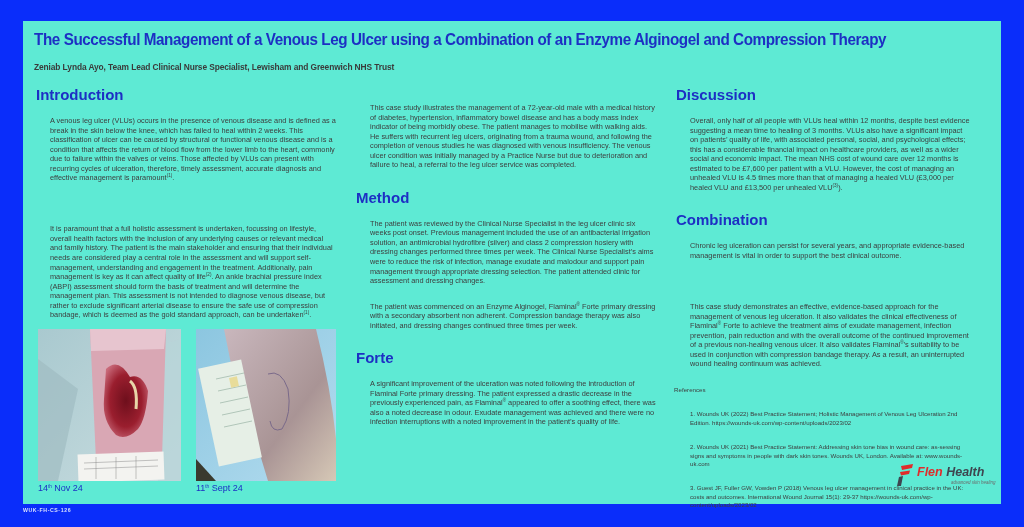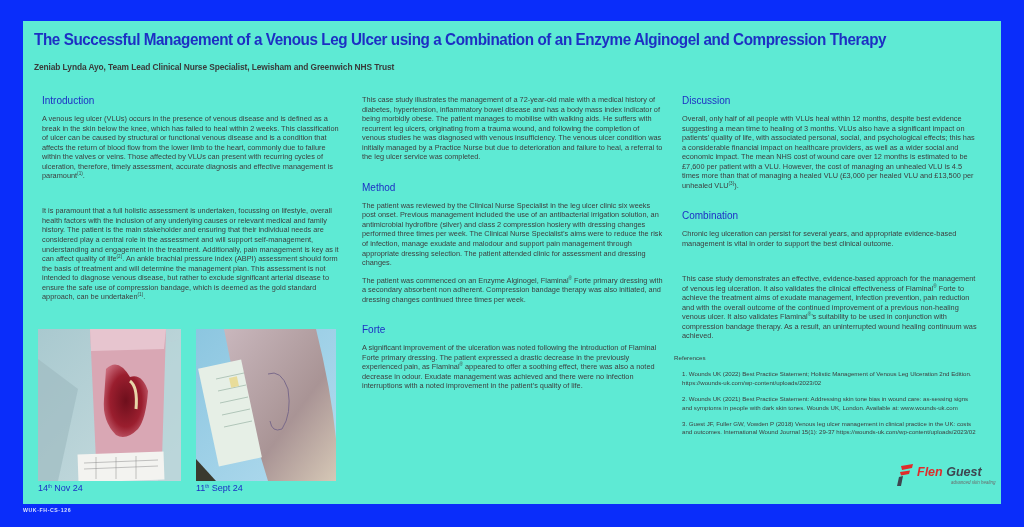--- a/index.html
+++ b/index.html
@@ -25,22 +25,22 @@
     font-family: "Liberation Sans", sans-serif;
     font-weight: bold; font-size: 8.4px; color: #3a3a3a; white-space: nowrap;
     letter-spacing: -0.1px;
     margin-top: 9px;
   }
   .col { position: absolute; top: 66px; color: #3d3d3d;
          font-family: "Liberation Sans", sans-serif; font-size: 7.35px; line-height: 9.55px; }
   .col1 { left: 11px; width: 318px; }
   .col2 { left: 331px; width: 318px; top: 66px; }
   .col3 { left: 651px; width: 312px; }
-  h2 { margin: 8px; font-size: 10px; line-height: 11px; color: #1d2fc4; font-weight: normal; }
-  p { margin: 8px; }
+  h2 { margin: 2px; font-size: 15px; line-height: 11px; color: #1d2fc4; font-weight: bold; }
+  p { margin: 16px; }
   .gap { height: 9.5px; }
   .gap-sm { height: 4px; }
   sup { font-size: 4.6px; vertical-align: 3px; line-height: 0; }
   .photo {
     position: absolute; top: 308px; height: 152px; overflow: hidden;
   }
   .photo1 { left: 15px; width: 143px; }
   .photo2 { left: 173px; width: 140px; }
   .ph-caption {
     position: absolute; top: 462px; font-family: "Liberation Sans", sans-serif;
@@ -181,18 +181,18 @@
       <p>3. Guest JF, Fuller GW, Vowden P (2018) Venous leg ulcer management in clinical practice in the UK: costs and outcomes. International Wound Journal 15(1): 29-37 https://wounds-uk.com/wp-content/uploads/2023/02</p>
     </section>
   </div>
 
   <div class="logo">
     <svg width="20" height="22" viewBox="0 0 20 22" style="position:absolute;left:0;top:0">
       <path d="M6 2 L18 0 L17 4 L7 6 Z" fill="#e02b2b"></path>
       <path d="M5 8 L15 6.5 L14 10 L6 11.5 Z" fill="#e02b2b"></path>
       <path d="M4 13 L8 12 L6 22 L2 22 Z" fill="#3e4650"></path>
     </svg>
-    <div class="logo-name"><span class="flen">Flen</span><span class="health"> Guest</span></div>
+    <div class="logo-name"><span class="flen">Flen</span><span class="health"> Health</span></div>
     <div class="logo-tag">advanced skin healing</div>
   </div>
 </div>
 
 <div class="code">WUK-FH-CS-126</div>
 
 </body></html>

